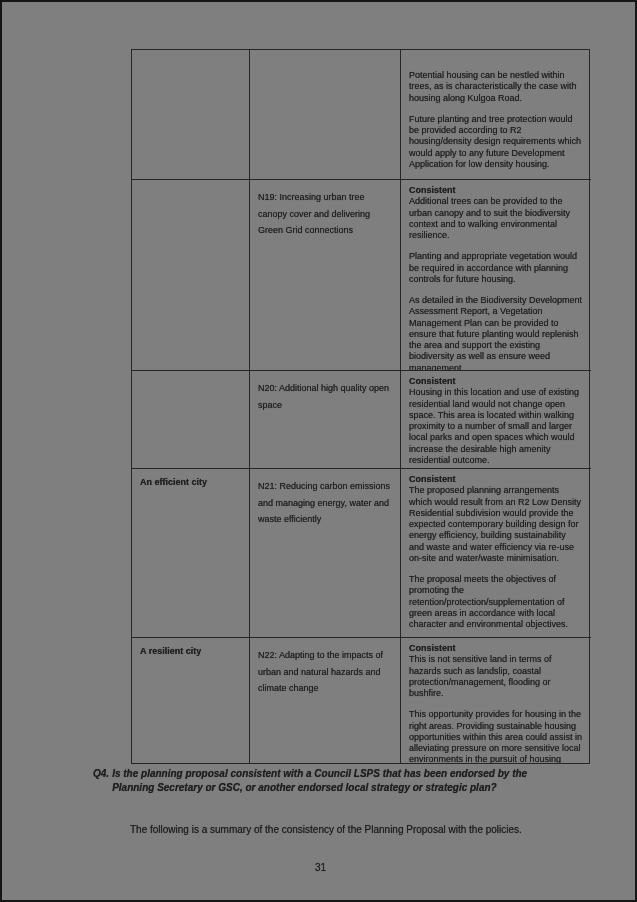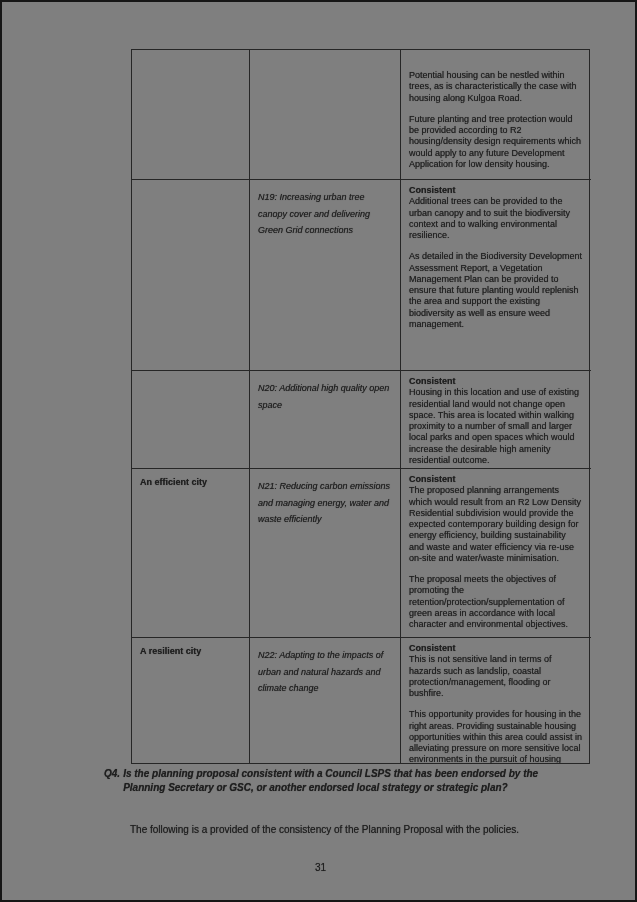--- a/index.html
+++ b/index.html
@@ -31,27 +31,27 @@
     border-right:1px solid #262626;
     border-bottom:1px solid #262626;
     padding:5px 8px 4px 8px;
     font-size:9px;
     line-height:1.25;
     overflow:hidden;
   }
   .cell.lastcol { border-right:none; }
   .cell.lastrow { border-bottom:none; }
   .cell.theme { font-weight:bold; padding-top:8px; }
-  .cell.priority { line-height:1.85; padding-top:9px;font-style:italic; }
+  .cell.priority { line-height:1.85; padding-top:9px; }
   .cell.assess p { margin-bottom:10px; }
   .cell.assess .status { font-weight:bold; }
   .cell.assess.continuation { padding-top:20px; }
   
   .question {
-    position:absolute; left:102px; top:765px; width:462px;
+    position:absolute; left:91px; top:765px; width:462px;
     display:flex;
     font-size:10px; font-weight:bold; font-style:italic;
     line-height:1.35;
   }
   .question .qlabel { flex:0 0 auto; margin-right:3px; }
   .summary {
     position:absolute; left:128px; top:821px; width:436px;
     font-size:10px; line-height:1.4;
   }
   .pagenum {
@@ -71,20 +71,21 @@
     <div class="cell assess lastcol continuation">
       <p>Potential housing can be nestled within trees, as is characteristically the case with housing along Kulgoa Road.</p>
       <p>Future planting and tree protection would be provided according to R2 housing/density design requirements which would apply to any future Development Application for low density housing.</p>
     </div>
 
     <div class="cell theme"></div>
     <div class="cell priority">N19: Increasing urban tree canopy cover and delivering Green Grid connections</div>
     <div class="cell assess lastcol">
       <div class="status">Consistent</div>
       <p>Additional trees can be provided to the urban canopy and to suit the biodiversity context and to walking environmental resilience.</p>
+      <p>Planting and appropriate vegetation would be required in accordance with planning controls for future housing.</p>
       <p>As detailed in the Biodiversity Development Assessment Report, a Vegetation Management Plan can be provided to ensure that future planting would replenish the area and support the existing biodiversity as well as ensure weed management.</p>
     </div>
 
     <div class="cell theme"></div>
     <div class="cell priority">N20: Additional high quality open space</div>
     <div class="cell assess lastcol">
       <div class="status">Consistent</div>
       <p>Housing in this location and use of existing residential land would not change open space. This area is located within walking proximity to a number of small and larger local parks and open spaces which would increase the desirable high amenity residential outcome.</p>
     </div>
 
@@ -104,17 +105,17 @@
       <p>This opportunity provides for housing in the right areas. Providing sustainable housing opportunities within this area could assist in alleviating pressure on more sensitive local environments in the pursuit of housing delivery/capacity.</p>
     </div>
 
   </div>
 
   <div class="question">
     <span class="qlabel">Q4.</span>
     <span class="qtext">Is the planning proposal consistent with a Council LSPS that has been endorsed by the Planning Secretary or GSC, or another endorsed local strategy or strategic plan?</span>
   </div>
 
-  <p class="summary">The following is a provided of the consistency of the Planning Proposal with the policies.</p>
+  <p class="summary">The following is a summary of the consistency of the Planning Proposal with the policies.</p>
 
   <div class="pagenum">31</div>
 
 </div>
 
 </body></html>

